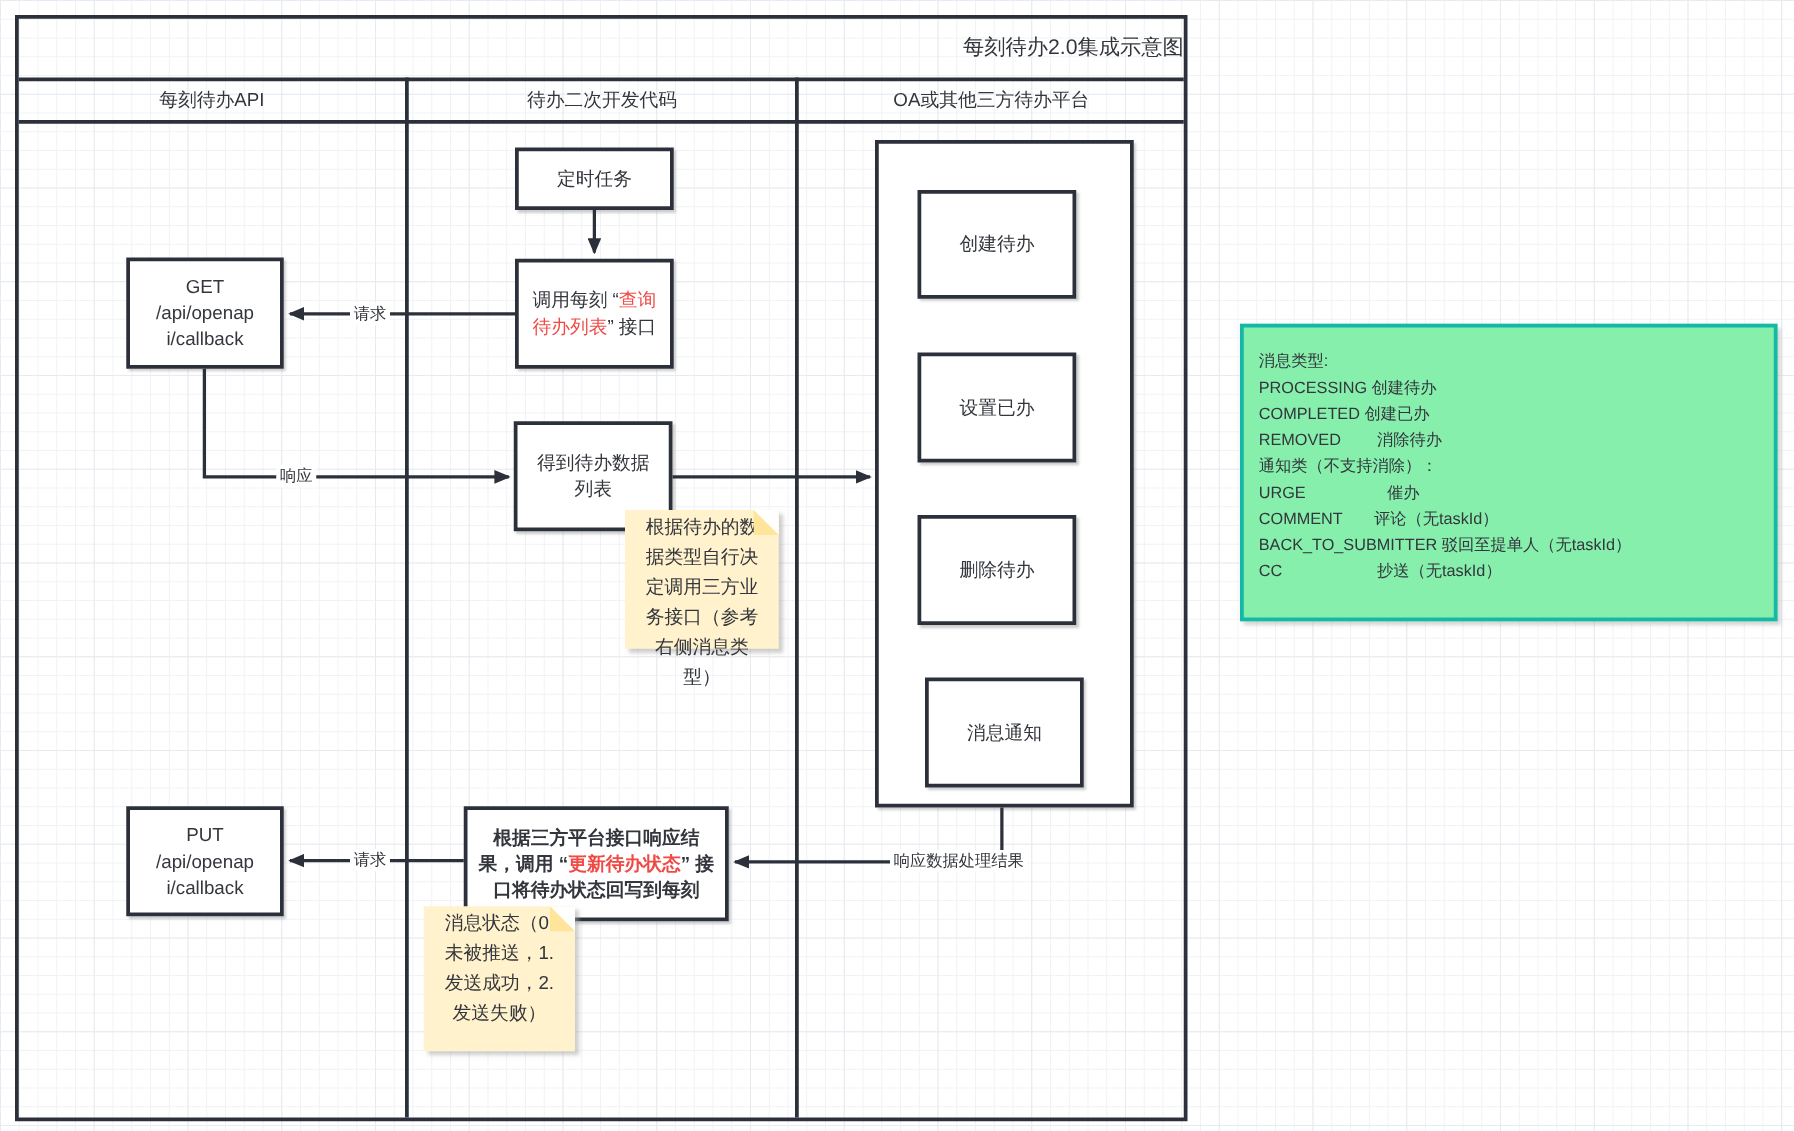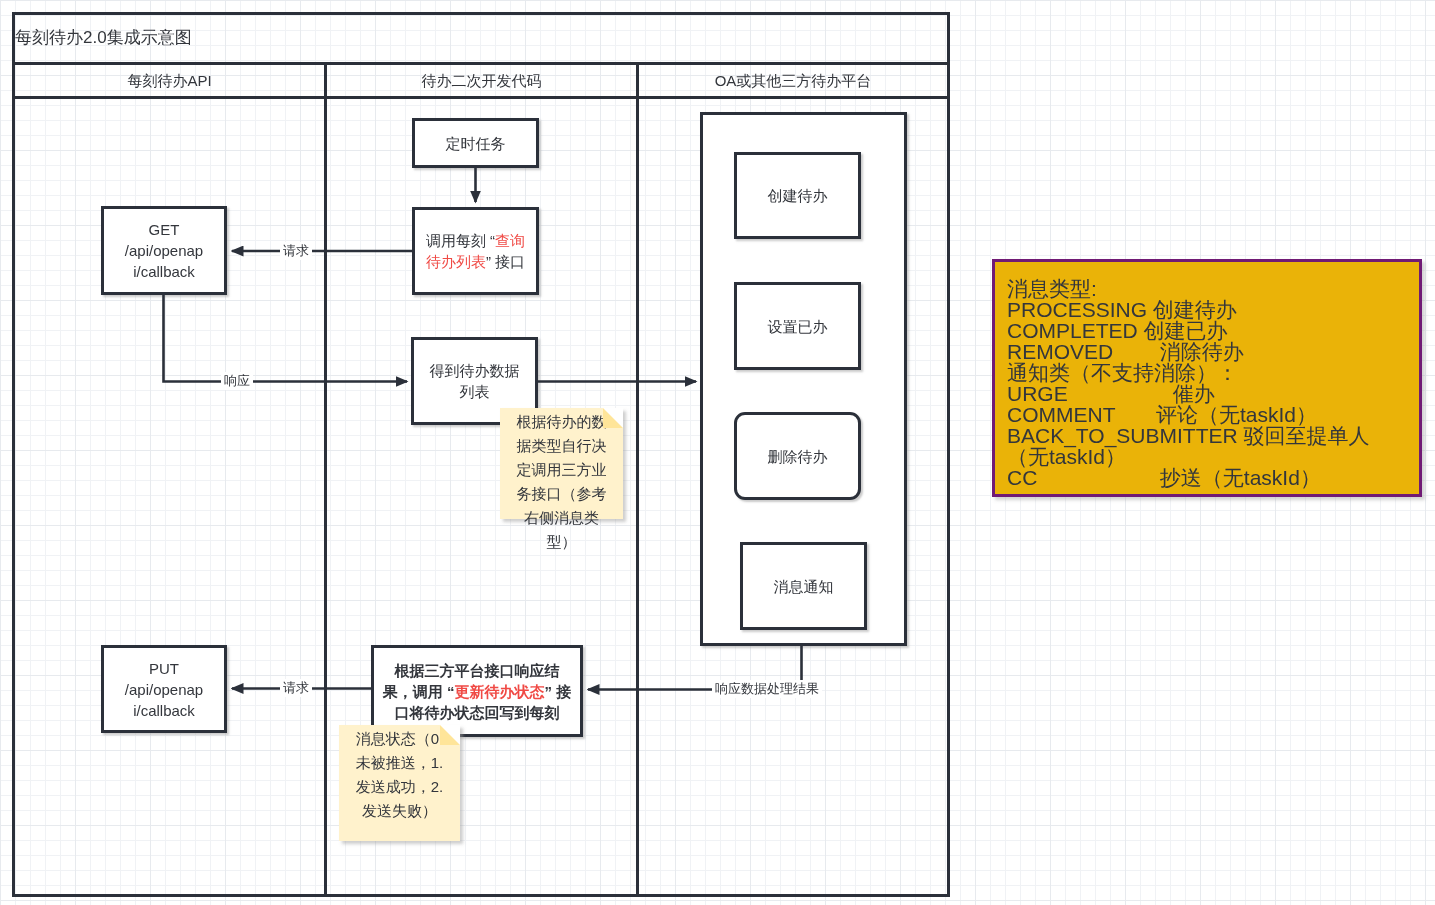--- a/index.html
+++ b/index.html
@@ -13,21 +13,21 @@
       linear-gradient(to bottom, #e7eaee 1px, transparent 1px),
       linear-gradient(to right, #f0f2f5 1px, transparent 1px),
       linear-gradient(to bottom, #f0f2f5 1px, transparent 1px);
     background-size:75px 75px,75px 75px,15px 15px,15px 15px;
   }
   .abs{position:absolute;}
   
   .frame{left:12px;top:12px;width:932px;height:879px;border:3px solid #2b303a;background:transparent;z-index:1;}
   .sep-h{height:3px;background:#2b303a;z-index:1;}
   .sep-v{width:3px;background:#2b303a;z-index:1;}
-  .pool-title{left:15px;top:12px;width:932px;height:50px;line-height:52px;text-align:left;font-size:17px;z-index:2;}
+  .pool-title{left:15px;top:12px;width:932px;height:50px;line-height:52px;text-align:right;font-size:17px;z-index:2;}
   .lane-header{top:64px;height:32px;line-height:33px;text-align:center;font-size:15px;z-index:2;}
   
   .node{
     background:#ffffff;border:3px solid #2b303a;box-sizing:border-box;
     display:flex;align-items:center;justify-content:center;text-align:center;
     font-size:15px;line-height:21px;z-index:2;
     box-shadow:2px 2px 2px rgba(160,160,160,0.55);
     padding:20px 6px;
   }
   .container-node{background:#ffffff;border:3px solid #2b303a;box-sizing:border-box;z-index:2;box-shadow:2px 2px 2px rgba(160,160,160,0.55);}
@@ -48,23 +48,23 @@
     display:flex;align-items:flex-start;justify-content:center;
   }
   .note .fold{
     position:absolute;top:0;right:0;width:0;height:0;border-style:solid;
     border-width:0 20px 20px 0;
     border-color:#ffffff #ffffff #ffe599 #ffe599;
   }
   .note .note-text{padding:2px 12px;}
   
   .panel{
-    background:#eab308;border:3px solid #701a75;box-sizing:border-box;z-index:2;
+    background:#86efac;border:3px solid #14b8a6;box-sizing:border-box;z-index:2;
     box-shadow:3px 3px 3px rgba(170,170,170,0.5);
-    padding:16px 12px;font-size:21px;line-height:21px;
+    padding:16px 12px;font-size:13px;line-height:21px;
   }
   .panel-line{white-space:pre-wrap;}
 </style>
 </head>
 <body>
 
 <div class="abs frame"></div>
 <div class="abs sep-h" style="left:15px;top:62px;width:932px;"></div>
 <div class="abs sep-h" style="left:15px;top:96px;width:932px;"></div>
 <div class="abs sep-v" style="left:324px;top:62px;height:832px;"></div>
@@ -105,21 +105,21 @@
 </div>
 
 <div class="abs container-node" style="left:700px;top:112px;width:207px;height:534px;"></div>
 
 <div class="abs node" style="left:734px;top:152px;width:127px;height:87px;">
   <span>创建待办</span>
 </div>
 <div class="abs node" style="left:734px;top:282px;width:127px;height:88px;">
   <span>设置已办</span>
 </div>
-<div class="abs node" style="left:734px;top:412px;width:127px;height:88px;border-radius:11px;">
+<div class="abs node" style="left:734px;top:412px;width:127px;height:88px;">
   <span>删除待办</span>
 </div>
 <div class="abs node" style="left:740px;top:542px;width:127px;height:88px;">
   <span>消息通知</span>
 </div>
 
 <svg class="abs arrows" viewBox="0 0 1435 905" xmlns="http://www.w3.org/2000/svg">
   <defs>
     <marker id="ah" markerWidth="13" markerHeight="11" refX="11.5" refY="5.5" orient="auto" markerUnits="userSpaceOnUse">
       <path d="M0,0 L13,5.5 L0,11 Z" fill="#2b303a"></path>

